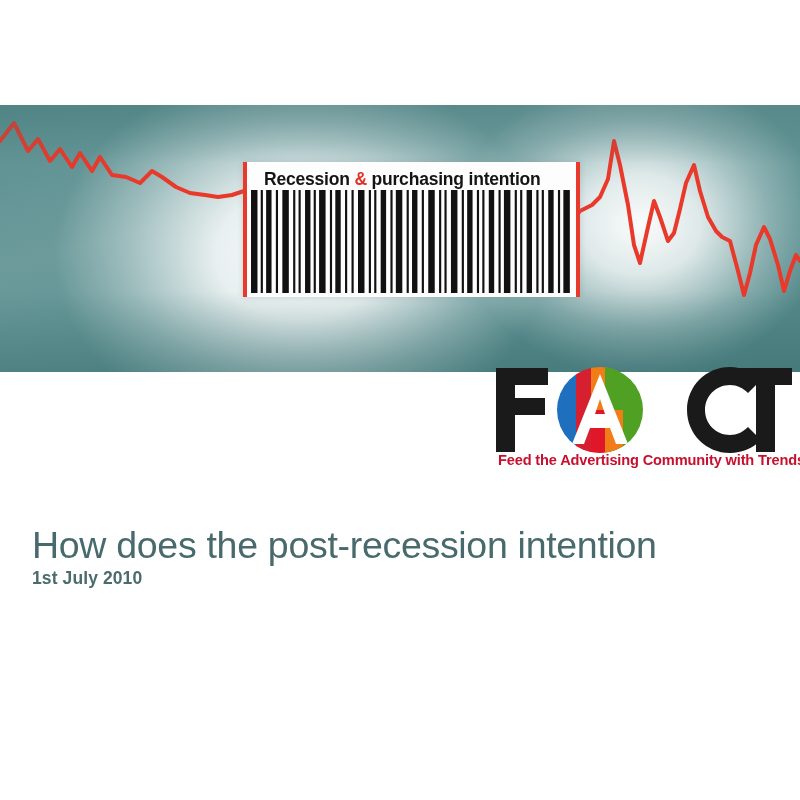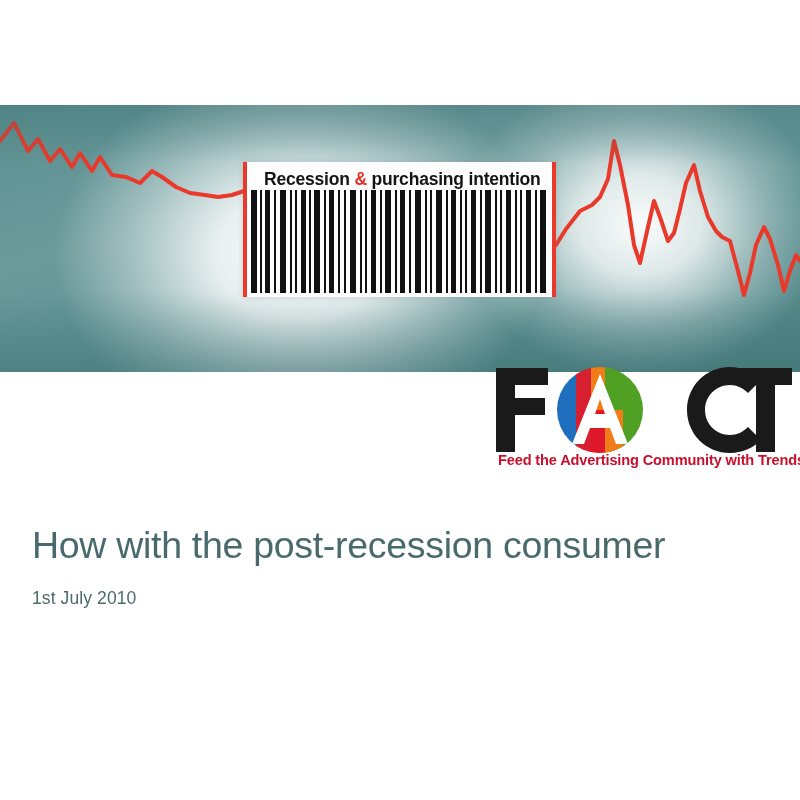--- a/index.html
+++ b/index.html
@@ -58,21 +58,21 @@
     position: absolute;
     left: 0;
     top: 0;
   }
 
   
   .barcode {
     position: absolute;
     left: 243px;
     top: 162px;
-    width: 313px;
+    width: 337px;
     height: 135px;
     background: #fdfdfd;
     box-shadow: 0 0 6px rgba(120,150,152,0.35);
   }
   .barcode-rail {
     position: absolute;
     top: 0;
     width: 4px;
     height: 100%;
     background: #e8392a;
@@ -141,24 +141,23 @@
     font-family: "Liberation Sans", sans-serif;
     font-size: 37.5px;
     line-height: 46px;
     font-weight: normal;
     color: #496a6c;
     letter-spacing: -0.3px;
     margin: 0;
   }
   .slide-title .line { display: block; }
   .slide-date {
-    margin-top: 20px;
     font-family: "Liberation Sans", sans-serif;
     font-size: 17.5px;
-    font-weight: normal;
+    font-weight: bold;
     color: #4b6b6d;
     letter-spacing: 0.1px;
   }
 </style>
 </head>
 <body>
 
 <div class="slide">
 
   <div class="banner">
@@ -278,18 +277,18 @@
         <g fill="#1a1a1a">
           <path d="M247 2 h53 v17 h-17 v67 h-19 v-67 h-17 z"></path>
         </g>
       </svg>
     </div>
     <div class="logo-tagline">Feed the Advertising Community with Trends</div>
   </div>
 
   <div class="title-block">
     <h1 class="slide-title">
-      <span class="line">How with the post-recession consumer</span>
+      <span class="line">How does the post-recession intention</span>
     </h1>
     <div class="slide-date">1st July 2010</div>
   </div>
 
 </div>
 
 </body></html>

